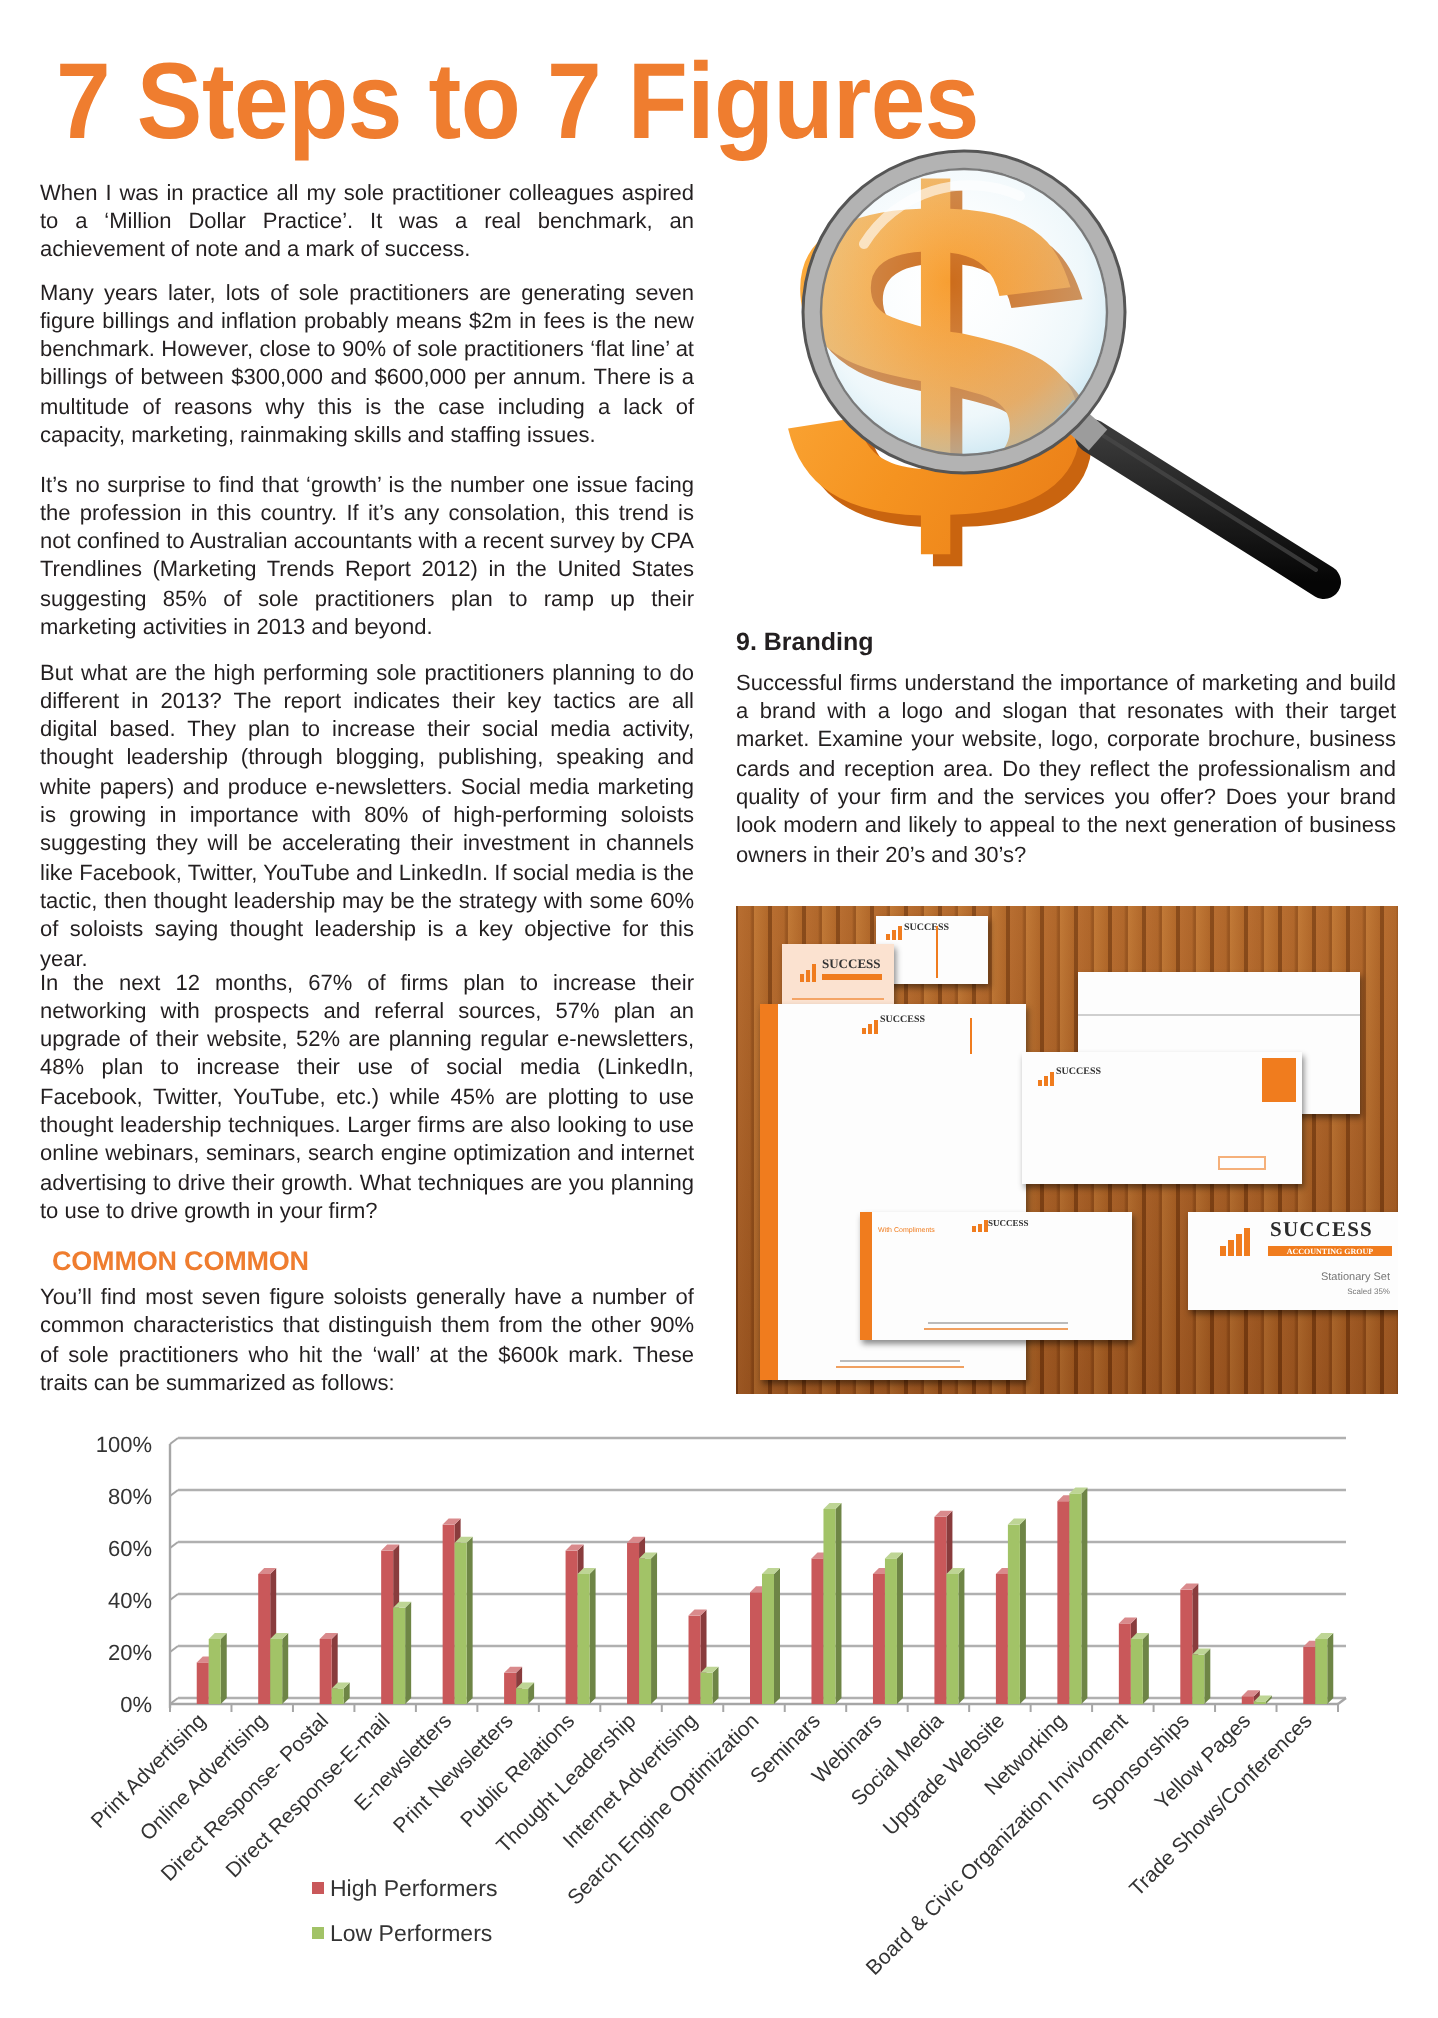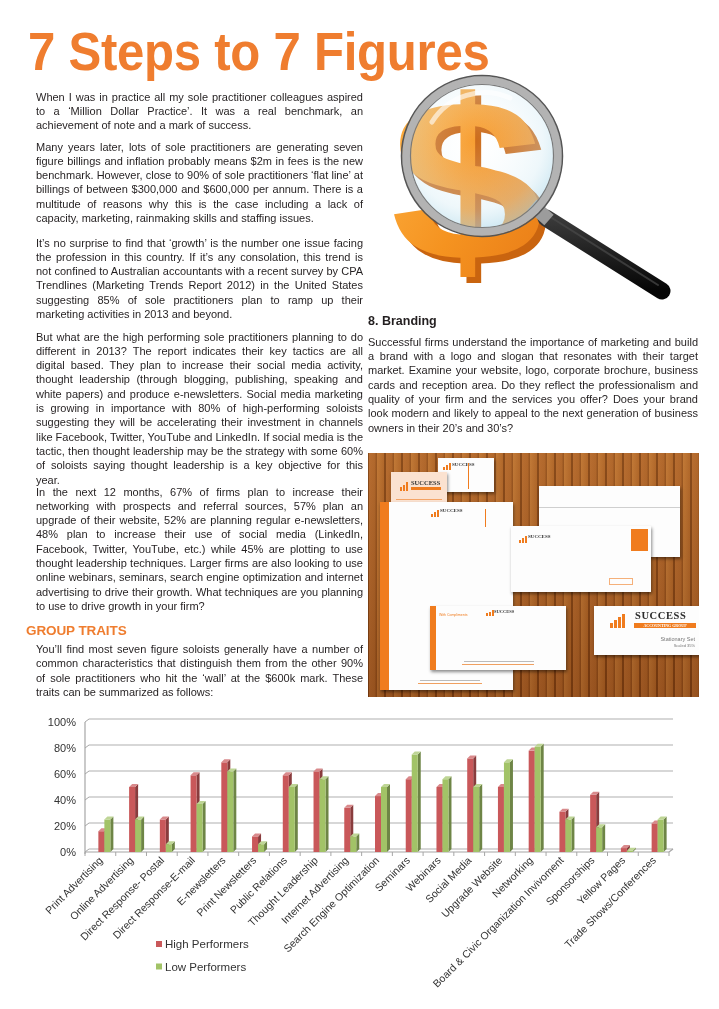--- a/index.html
+++ b/index.html
@@ -11,21 +11,21 @@
   .title {
     left: 28px; top: 24px; margin: 0;
     font-size: 54px; line-height: 54px; font-weight: bold; color: #ef7d2f;
     white-space: nowrap; transform: scaleX(0.91); transform-origin: 0 0;
     letter-spacing: -0.3px;
   }
   .para {
     margin: 0; font-size: 11px; line-height: 14.33px; text-align: justify;
     color: #231f20;
   }
-  .left-col { left: 36px; width: 327px; }
+  .left-col { left: 20px; width: 327px; }
   .right-col { left: 368px; width: 330px; }
   .section-heading {
     left: 26px; top: 623px; margin: 0; font-size: 13.5px; line-height: 16px;
     font-weight: bold; color: #ef7d2f; letter-spacing: -0.1px;
   }
   .branding-heading {
     left: 368px; top: 314px; margin: 0; font-size: 12.5px; line-height: 15px;
     font-weight: bold; color: #231f20;
   }
   
@@ -57,21 +57,21 @@
 <body>
 
 <h1 class="abs title">7 Steps to 7 Figures</h1>
 
 <p class="abs para left-col" style="top:89.5px">When I was in practice all my sole practitioner colleagues aspired to a ‘Million Dollar Practice’.  It was a real benchmark, an achievement of note and a mark of success.</p>
 <p class="abs para left-col" style="top:139.5px">Many years later, lots of sole practitioners are generating seven figure billings and inflation probably means $2m in fees is the new benchmark. However, close to 90% of sole practitioners ‘flat line’ at billings of between $300,000 and $600,000 per annum. There is a multitude of reasons why this is the case including a lack of capacity, marketing, rainmaking skills and staffing issues.</p>
 <p class="abs para left-col" style="top:235.5px">It’s no surprise to find that ‘growth’ is the number one issue facing the profession in this country. If it’s any consolation, this trend is not confined to Australian accountants with a recent survey by CPA Trendlines (Marketing Trends Report 2012) in the United States suggesting 85% of sole practitioners plan to ramp up their marketing activities in 2013 and beyond.</p>
 <p class="abs para left-col" style="top:329.5px">But what are the high performing sole practitioners planning to do different in 2013? The report indicates their key tactics are all digital based. They plan to increase their social media activity, thought leadership (through blogging, publishing, speaking and white papers) and produce e-newsletters. Social media marketing is growing in importance with 80% of high-performing soloists suggesting they will be accelerating their investment in channels like Facebook, Twitter, YouTube and LinkedIn. If social media is the tactic, then thought leadership may be the strategy with some 60% of soloists saying thought leadership is a key objective for this year.</p>
 <p class="abs para left-col" style="top:484.5px">In the next 12 months, 67% of firms plan to increase their networking with prospects and referral sources, 57% plan an upgrade of their website, 52% are planning regular e-newsletters, 48% plan to increase their use of social media (LinkedIn, Facebook, Twitter, YouTube, etc.) while 45% are plotting to use thought leadership techniques. Larger firms are also looking to use online webinars, seminars, search engine optimization and internet advertising to drive their growth. What techniques are you planning to use to drive growth in your firm?</p>
 
-<h2 class="abs section-heading">GROUP TRAITS</h2>
+<h2 class="abs section-heading">COMMON COMMON</h2>
 <p class="abs para left-col" style="top:642px">You’ll find most seven figure soloists generally have a number of common characteristics that distinguish them from the other 90% of sole practitioners who hit the ‘wall’ at the $600k mark. These traits can be summarized as follows:</p>
 
 <div class="abs magnifier">
   <svg width="330" height="250" viewBox="0 0 330 250">
     <defs>
       <linearGradient id="dollarGrad" x1="0" y1="0" x2="1" y2="1">
         <stop offset="0" stop-color="#ffb649"></stop>
         <stop offset="0.55" stop-color="#f59320"></stop>
         <stop offset="1" stop-color="#e77815"></stop>
       </linearGradient>
@@ -92,21 +92,21 @@
     <line x1="176" y1="158" x2="292" y2="231" stroke="url(#handleGrad)" stroke-width="17" stroke-linecap="round"></line>
     <line x1="182" y1="158" x2="288" y2="225" stroke="#4a4a4a" stroke-width="2" stroke-linecap="round" opacity="0.7"></line>
     <line x1="162" y1="145" x2="179" y2="160" stroke="#9c9c9c" stroke-width="14"></line>
     <circle cx="112" cy="96" r="76" fill="url(#lensGrad)" stroke="#b3b3b3" stroke-width="8"></circle>
     <circle cx="112" cy="96" r="80.5" fill="none" stroke="#555" stroke-width="1.5"></circle>
     <circle cx="112" cy="96" r="71.5" fill="none" stroke="#7a7a7a" stroke-width="1.2"></circle>
     <path d="M62 62 A62 62 0 0 1 140 38" fill="none" stroke="#ffffff" stroke-width="5" stroke-linecap="round" opacity="0.6"></path>
   </svg>
 </div>
 
-<h3 class="abs branding-heading">8. Branding</h3>
+<h3 class="abs branding-heading">9. Branding</h3>
 <p class="abs para right-col" style="top:334.8px">Successful firms understand the importance of marketing and build a brand with a logo and slogan that resonates with their target market. Examine your website, logo, corporate brochure, business cards and reception area.  Do they reflect the professionalism and quality of your firm and the services you offer?  Does your brand look modern and likely to appeal to the next generation of business owners in their 20’s and 30’s?</p>
 
 <div class="abs stationery">
 
   <div class="paper" style="left:70px;top:5px;width:56px;height:34px;">
     <div class="mini-logo" style="left:5px;top:5px;height:7px;">
         <i style="height:3px"></i>
         <i style="height:5px"></i>
         <i style="height:7px"></i>
       </div>

